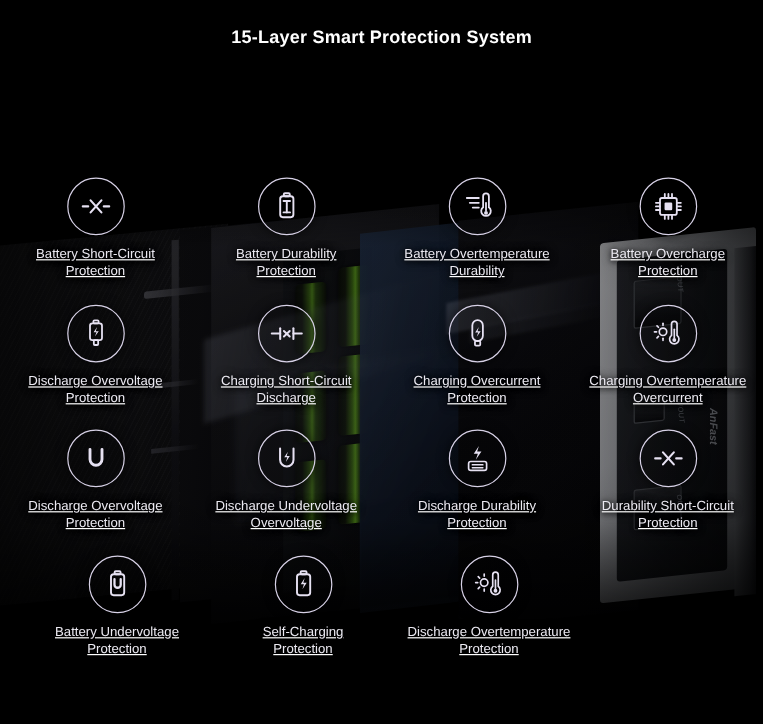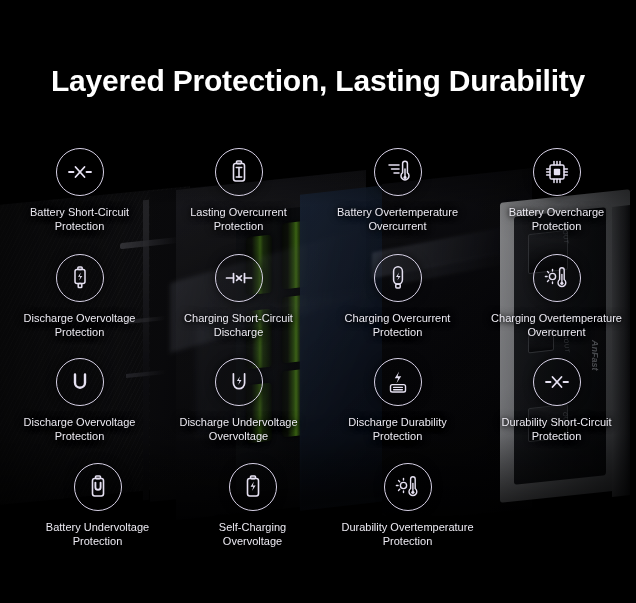--- a/index.html
+++ b/index.html
@@ -170,21 +170,21 @@
     text-shadow:0 1px 4px rgba(0,0,0,.9);
   }
   .title {
     position:absolute; top:64px; left:0; width:636px; text-align:center;
     font-size:30px; font-weight:bold; letter-spacing:-.2px; color:#ffffff;
     text-shadow:0 2px 7px rgba(0,0,0,.9);
   }
 
   .grid {
     position:absolute; top:140px; left:0; width:636px;
-    display:flex; flex-direction:column;
+    display:flex; flex-direction:column;text-decoration:underline;
   }
   .row { display:flex; width:636px; }
   .row.r1 { height:106px; }
   .row.r2 { height:104px; }
   .row.r3 { height:105px; }
   .row.r4 { height:100px;padding-left:20px; }
 
   .cellitem {
     width:159px; display:flex; flex-direction:column;
     align-items:center; padding-top:8px;
@@ -246,21 +246,21 @@
   <div class="mark m2">IN/OUT</div>
   <div class="mark m3">OUT</div>
   <div class="brand">AnFast</div>
 
   <div class="veil"></div>
   <div class="veil2"></div>
 </div>
 
 <div id="fg">
 
-  <div class="title">Layered Protection, Lasting Durability</div>
+  <div class="subtitle">15-Layer Smart Protection System</div>
 
   <div class="grid">
 
     <div class="row r1">
       <div class="cellitem">
         <div class="ico">
           <svg width="28" height="28" viewBox="0 0 28 28" fill="none" stroke="#e6e1f2" stroke-width="1.8" stroke-linecap="round">
             <line x1="3" y1="14" x2="7.5" y2="14"></line>
               <line x1="20.5" y1="14" x2="25" y2="14"></line>
             <line x1="9.5" y1="9" x2="18.5" y2="19"></line>
@@ -274,37 +274,37 @@
       <div class="cellitem">
         <div class="ico">
           <svg width="28" height="28" viewBox="0 0 28 28" fill="none" stroke="#e6e1f2" stroke-width="1.6" stroke-linecap="round">
             <rect x="8.5" y="5.5" width="11" height="17.5" rx="2.2"></rect>
             <rect x="11.5" y="3" width="5" height="2.6" rx="1"></rect>
             <line x1="14" y1="9.5" x2="14" y2="19"></line>
             <line x1="11.3" y1="9.5" x2="16.7" y2="9.5"></line>
             <line x1="11.3" y1="19" x2="16.7" y2="19"></line>
           </svg>
         </div>
-        <div class="lab">Lasting Overcurrent
+        <div class="lab">Battery Durability
 Protection</div>
       </div>
 
       <div class="cellitem">
         <div class="ico">
           <svg width="28" height="28" viewBox="0 0 28 28" fill="none" stroke="#e6e1f2" stroke-width="1.5" stroke-linecap="round">
             <path d="M18.6 5.6a2.4 2.4 0 0 1 4.8 0v9.1a4 4 0 1 1-4.8 0z"></path>
             <line x1="21" y1="11" x2="21" y2="17.5"></line>
             <circle cx="21" cy="19.4" r="1.6" fill="#e6e1f2" stroke="none"></circle>
             <line x1="5" y1="7" x2="15" y2="7"></line>
             <line x1="7.5" y1="11" x2="15" y2="11"></line>
             <line x1="10" y1="15" x2="15" y2="15"></line>
           </svg>
         </div>
         <div class="lab">Battery Overtemperature
-Overcurrent</div>
+Durability</div>
       </div>
 
       <div class="cellitem">
         <div class="ico">
           <svg width="28" height="28" viewBox="0 0 28 28" fill="none" stroke="#e6e1f2" stroke-width="1.5" stroke-linecap="round">
             <rect x="7" y="7" width="14" height="14" rx="1.6"></rect>
             <rect x="10.8" y="10.8" width="6.4" height="6.4" rx="1" fill="#e6e1f2" stroke="none"></rect>
             <line x1="11" y1="3.6" x2="11" y2="6.8"></line>
               <line x1="14" y1="3.6" x2="14" y2="6.8"></line>
               <line x1="17" y1="3.6" x2="17" y2="6.8"></line>
@@ -448,38 +448,38 @@
 
       <div class="cellitem">
         <div class="ico">
           <svg width="28" height="28" viewBox="0 0 28 28" fill="none" stroke="#e6e1f2" stroke-width="1.6" stroke-linecap="round" stroke-linejoin="round">
             <rect x="8.5" y="5.5" width="11" height="17.5" rx="2.2"></rect>
             <rect x="11.5" y="3" width="5" height="2.6" rx="1"></rect>
             <path d="M14.9 8.6l-3.3 5.2h2.7l-1.3 4.2 3.6-5.4h-2.8z" fill="#e6e1f2" stroke="none"></path>
           </svg>
         </div>
         <div class="lab">Self-Charging
-Overvoltage</div>
+Protection</div>
       </div>
 
       <div class="cellitem">
         <div class="ico">
           <svg width="28" height="28" viewBox="0 0 28 28" fill="none" stroke="#e6e1f2" stroke-width="1.4" stroke-linecap="round">
             <circle cx="9.5" cy="12.5" r="3.1"></circle>
             <line x1="9.5" y1="5.4" x2="9.5" y2="7.1"></line>
             <line x1="9.5" y1="17.9" x2="9.5" y2="19.6"></line>
             <line x1="2.4" y1="12.5" x2="4.1" y2="12.5"></line>
             <line x1="4.5" y1="7.5" x2="5.7" y2="8.7"></line>
             <line x1="4.5" y1="17.5" x2="5.7" y2="16.3"></line>
             <path d="M16.6 6.1a2.3 2.3 0 0 1 4.6 0v9.4a3.9 3.9 0 1 1-4.6 0z"></path>
             <line x1="18.9" y1="10.4" x2="18.9" y2="17.4"></line>
             <circle cx="18.9" cy="19.3" r="1.6" fill="#e6e1f2" stroke="none"></circle>
           </svg>
         </div>
-        <div class="lab">Durability Overtemperature
+        <div class="lab">Discharge Overtemperature
 Protection</div>
       </div>
 
       <div class="cellitem empty"></div>
     </div>
 
   </div>
 </div>
 
 </body></html>

